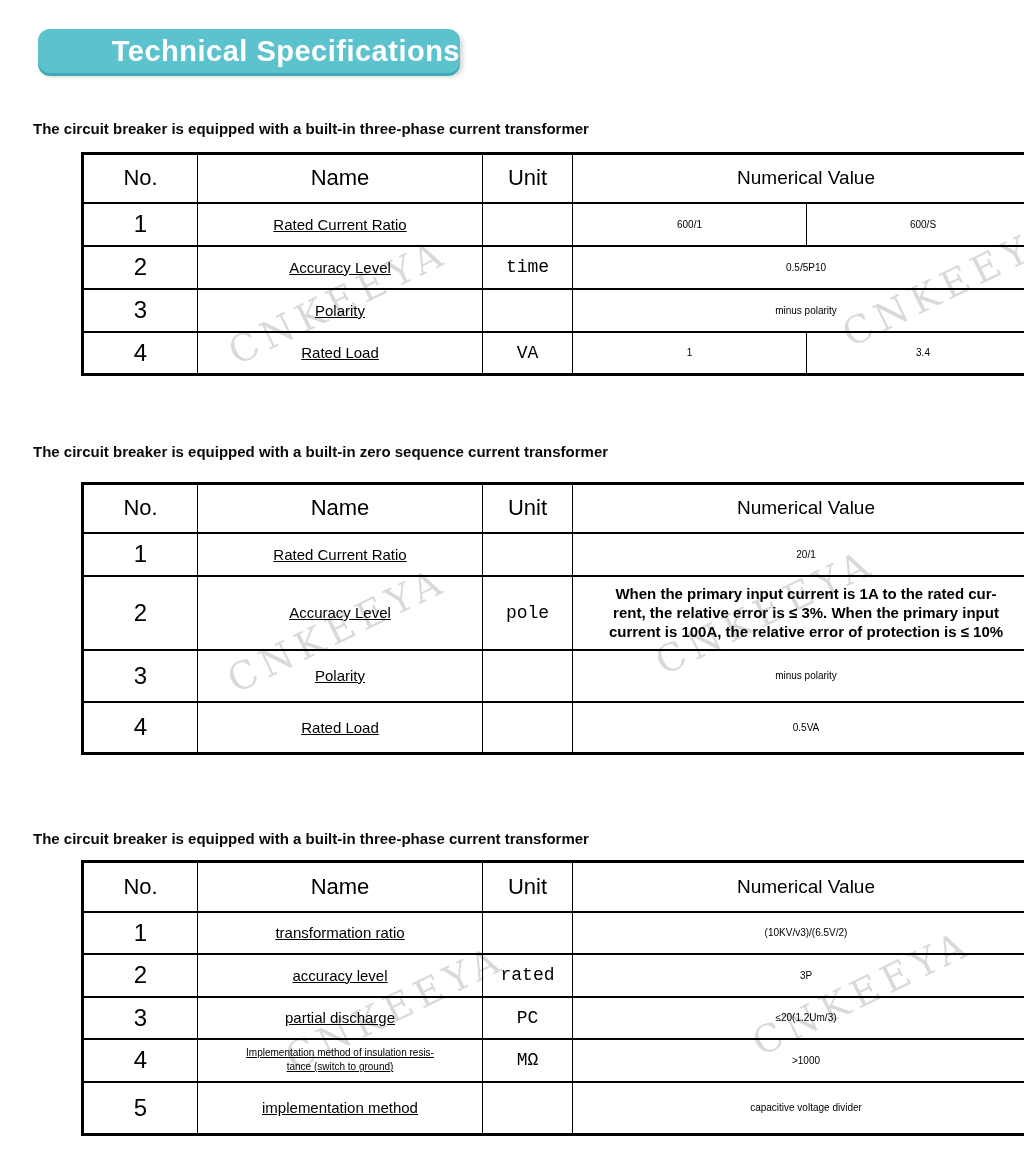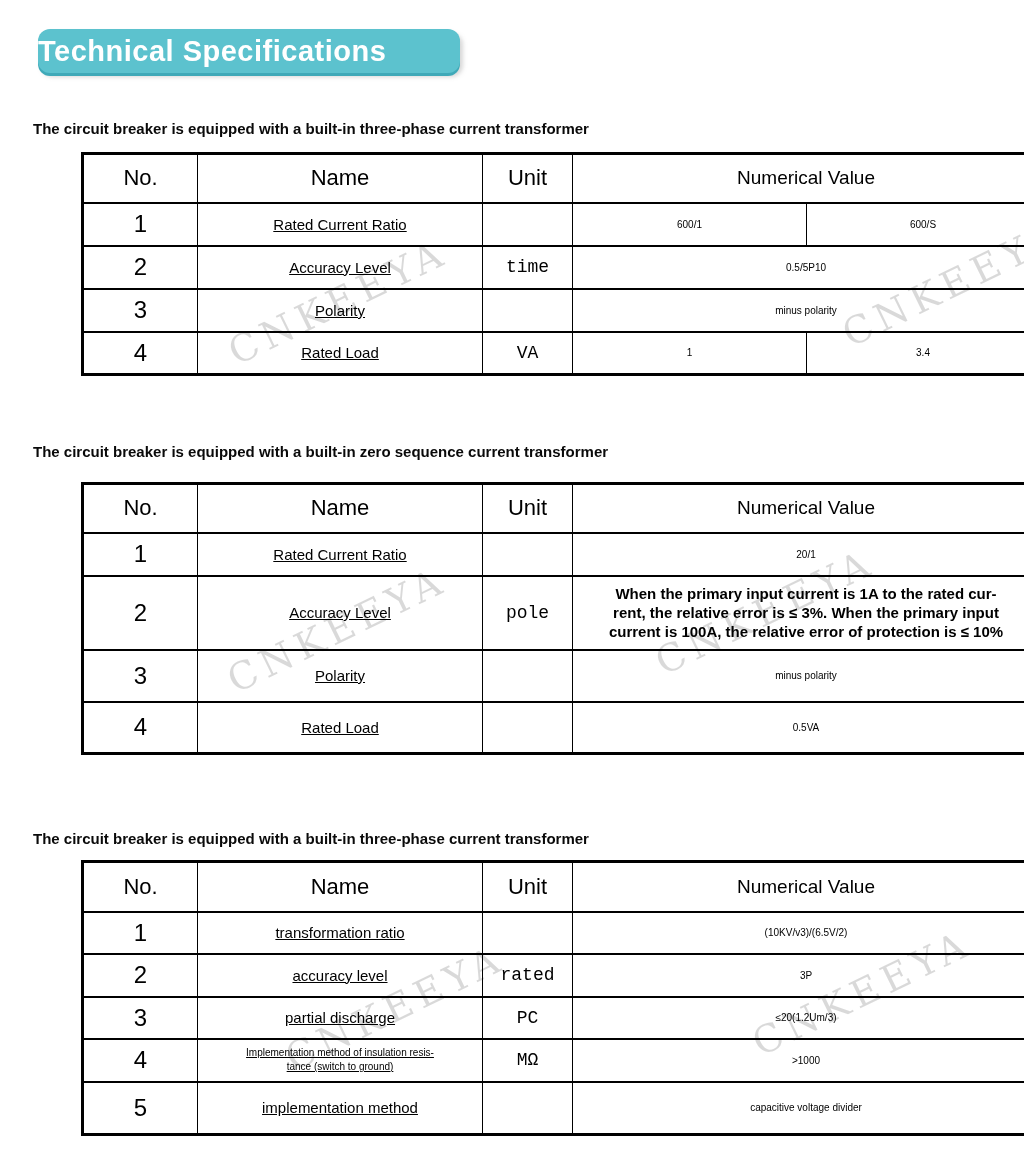--- a/index.html
+++ b/index.html
@@ -6,21 +6,21 @@
   .page {
     position:relative; width:1024px; height:1166px; background:#ffffff;
     font-family:"Liberation Sans", sans-serif; color:#000; overflow:hidden;
   }
 
   
   .banner {
     position:absolute; left:38px; top:29px; width:422px; height:44px;
     background:#5cc2ce; border-radius:12px;
     box-shadow:0 3px 0 #3fa9b8, 3px 4px 4px rgba(140,140,140,0.35);
-    display:flex; align-items:center; justify-content:flex-start;
+    display:flex; align-items:center; justify-content:flex-end;
   }
   .banner-text { color:#ffffff; font-size:29px; font-weight:bold; letter-spacing:0.5px; }
 
   
   .caption { position:absolute; left:33px; font-size:15px; font-weight:bold; color:#0a0a0a; white-space:nowrap; }
   .cap1 { top:120px; } .cap2 { top:443px; } .cap3 { top:830px; }
 
   
   .wm {
     position:absolute; font-family:"DejaVu Serif", serif; font-size:38px;

